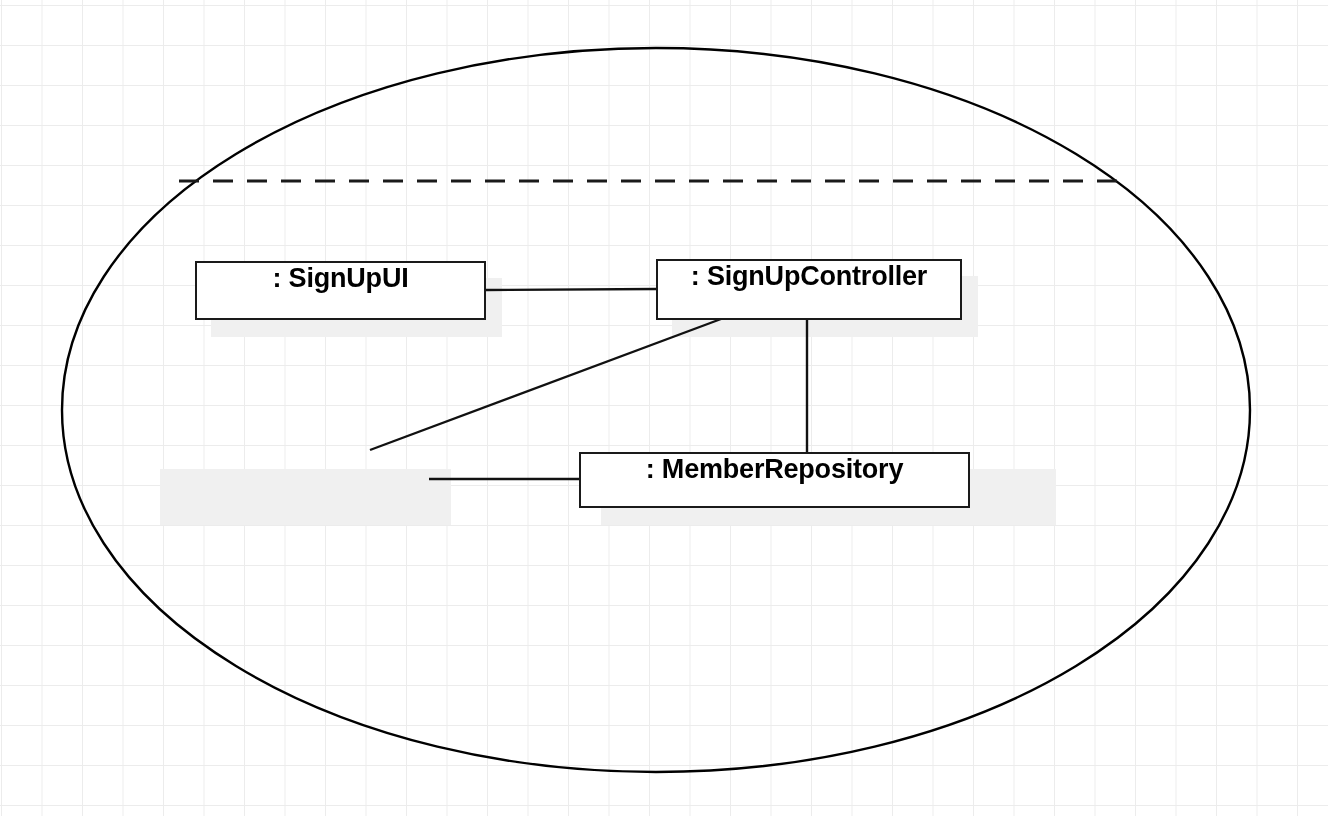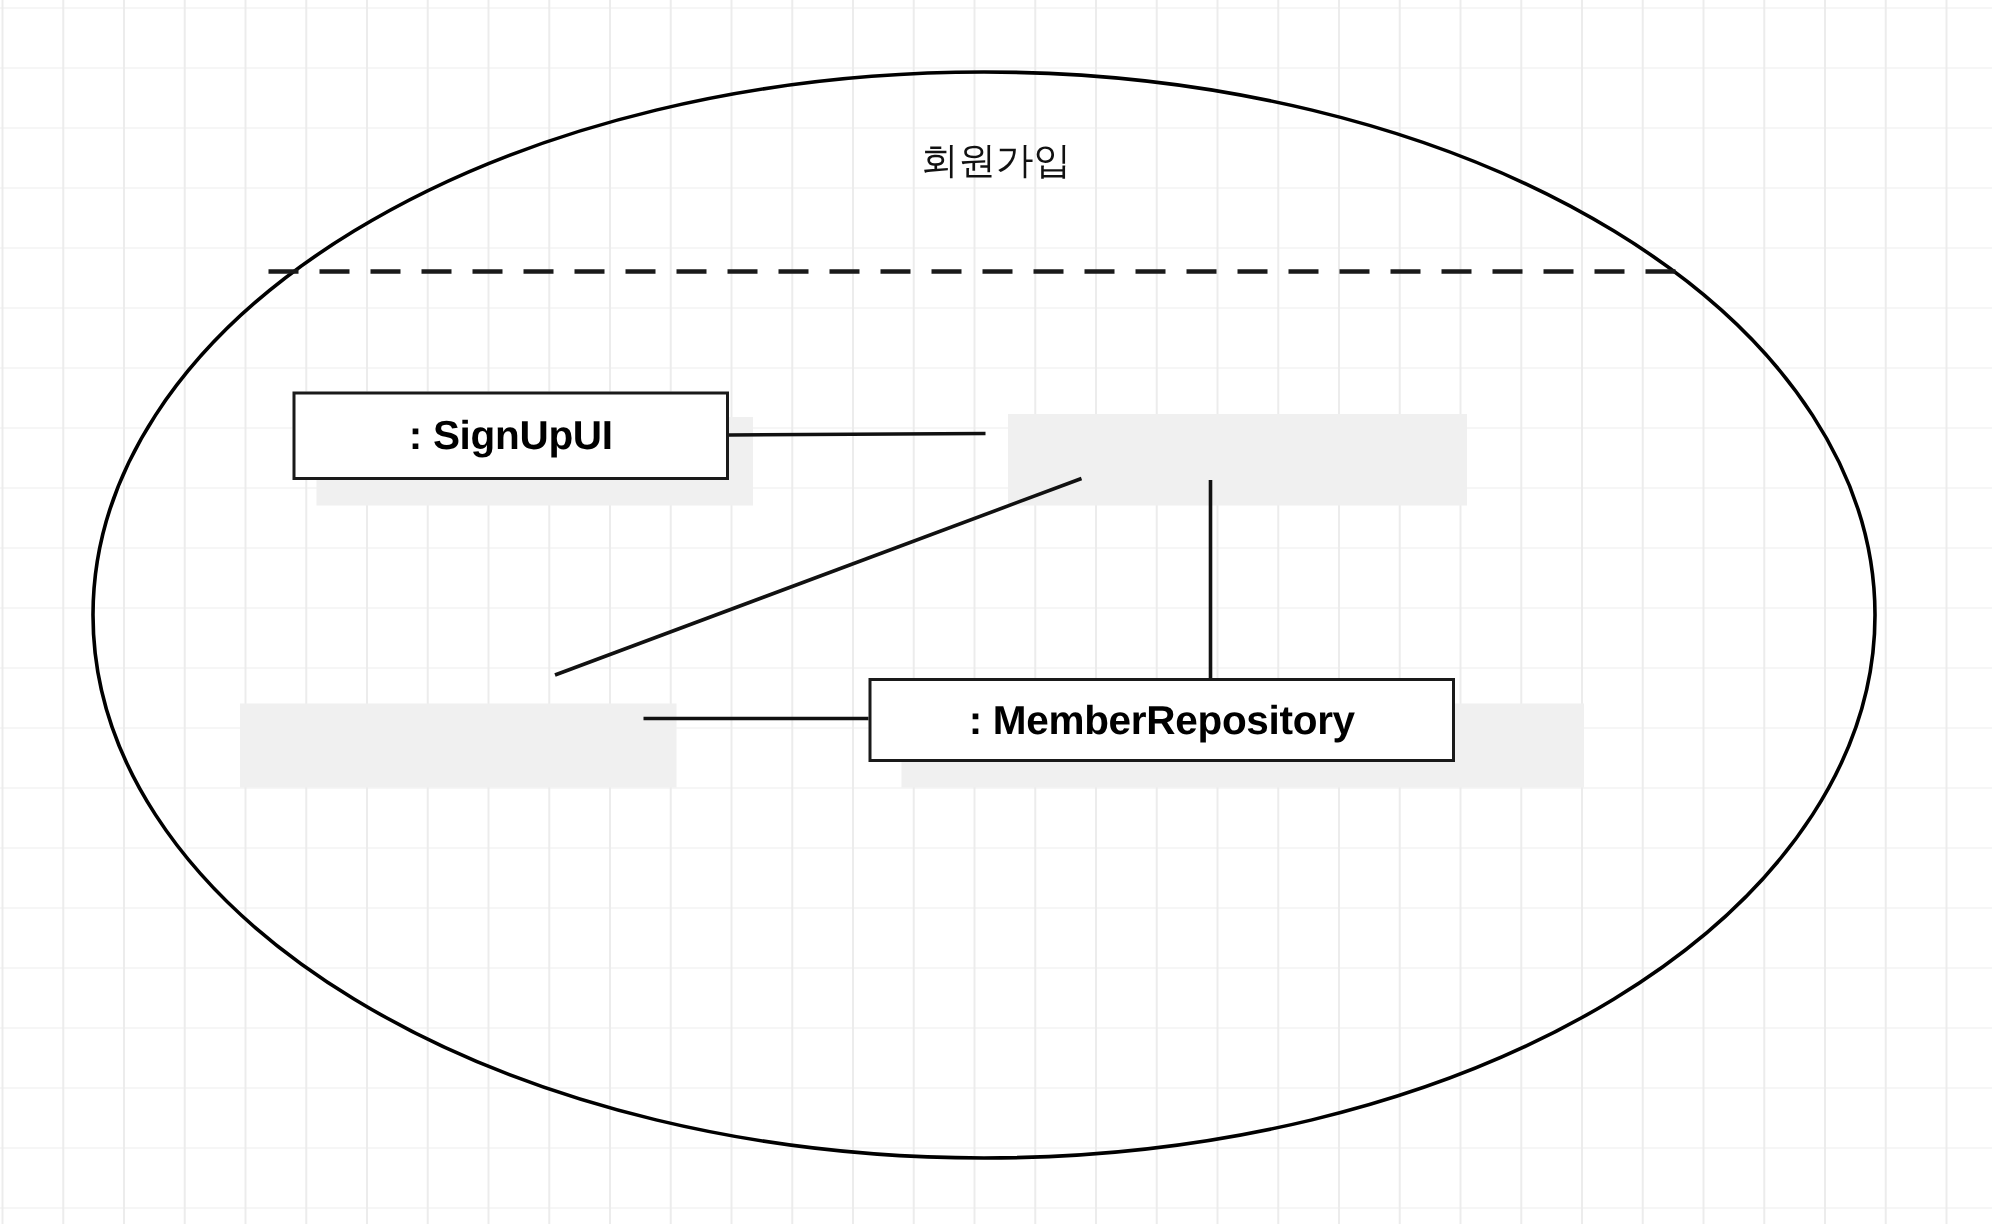--- a/index.html
+++ b/index.html
@@ -49,21 +49,21 @@
   .node-shadow {
     fill: #f0f0f0;
     stroke: none;
   }
   .node-box {
     position: absolute;
     background: #ffffff;
     border: 2.6px solid #1a1a1a;
     box-sizing: border-box;
     display: flex;
-    align-items: center;
+    align-items: flex-start;
     justify-content: center;
   }
   .node-label {
     font-family: "Liberation Sans", "DejaVu Sans", sans-serif;
     font-weight: bold;
     font-size: 27px;
     color: #000000;
     white-space: nowrap;
     letter-spacing: -0.2px;
   }
@@ -99,25 +99,27 @@
     <ellipse class="boundary-ellipse" cx="656" cy="410" rx="594" ry="362"></ellipse>
 
     <line class="separator-line" x1="179" y1="181" x2="1124" y2="181"></line>
 
     <line class="link-line" x1="486" y1="290" x2="657" y2="289"></line>
     <line class="link-line" x1="721" y1="319" x2="370" y2="450"></line>
     <line class="link-line" x1="807" y1="320" x2="807" y2="453"></line>
     <line class="link-line" x1="429" y1="479" x2="580" y2="479"></line>
   </svg>
 
-  <div id="boundary-title">회원가입</div>
 
   <div class="node-box" id="node-signupui">
     <span class="node-label">: SignUpUI</span>
   </div>
 
+  <div class="node-box" id="node-signupcontroller">
+    <span class="node-label">: SignUpController</span>
+  </div>
 
 
   <div class="node-box" id="node-memberrepository">
     <span class="node-label">: MemberRepository</span>
   </div>
 
 </div>
 
 </body></html>

